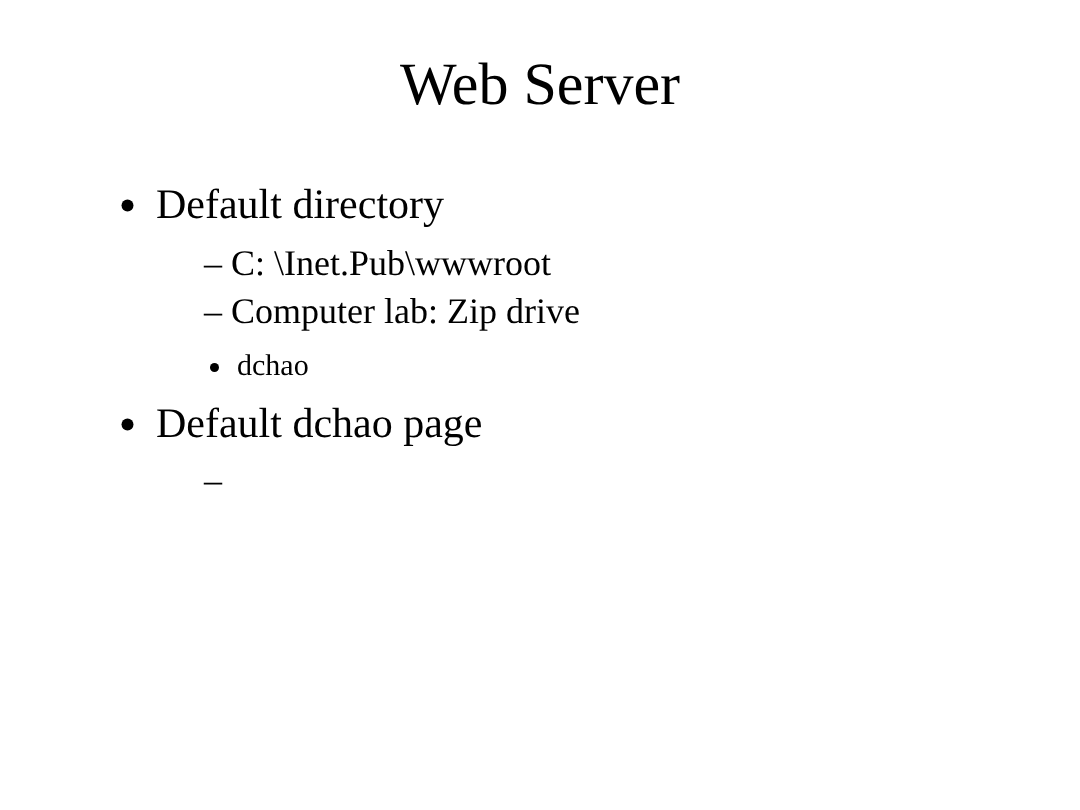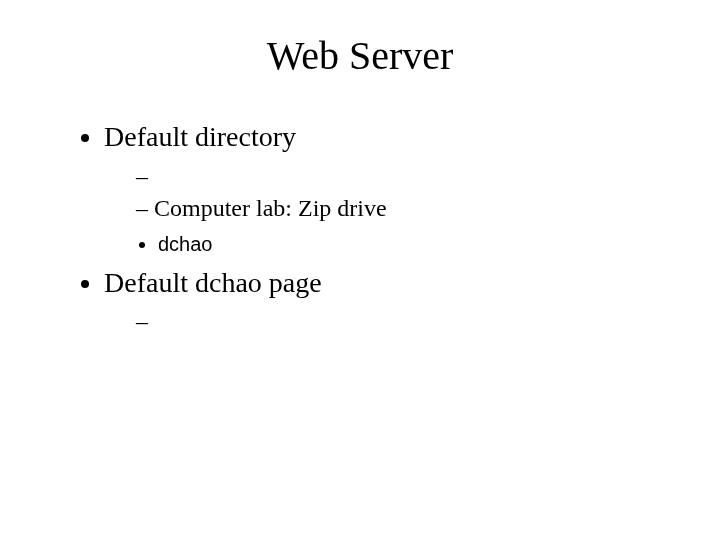--- a/index.html
+++ b/index.html
@@ -57,39 +57,40 @@
     flex: 0 0 18px;
   }
   ul.lvl3 {
     list-style: disc;
     margin: 2px 0 6px 0;
     padding-left: 54px;
     font-size: 20px;
     line-height: 1.35;
   }
   .sans {
-    font-family: Liberation Sans, sans-serif;
+    font-family: Liberation Serif, serif;
   }
 </style>
 </head>
 <body>
 
 <div class="slide">
 
   <div class="title">Web Server</div>
 
   <div class="body">
     <ul class="lvl1">
 
       <li>
         <span>Default directory</span>
 
         <div class="lvl2">
           <div class="dash-item">
             <span class="dash">–</span>
+            <span>C: \Inet.Pub\wwwroot</span>
           </div>
           <div class="dash-item">
             <span class="dash">–</span>
             <span>Computer lab: Zip drive</span>
           </div>
         </div>
 
         <ul class="lvl3 sans">
           <li>
             <span>dchao</span>

